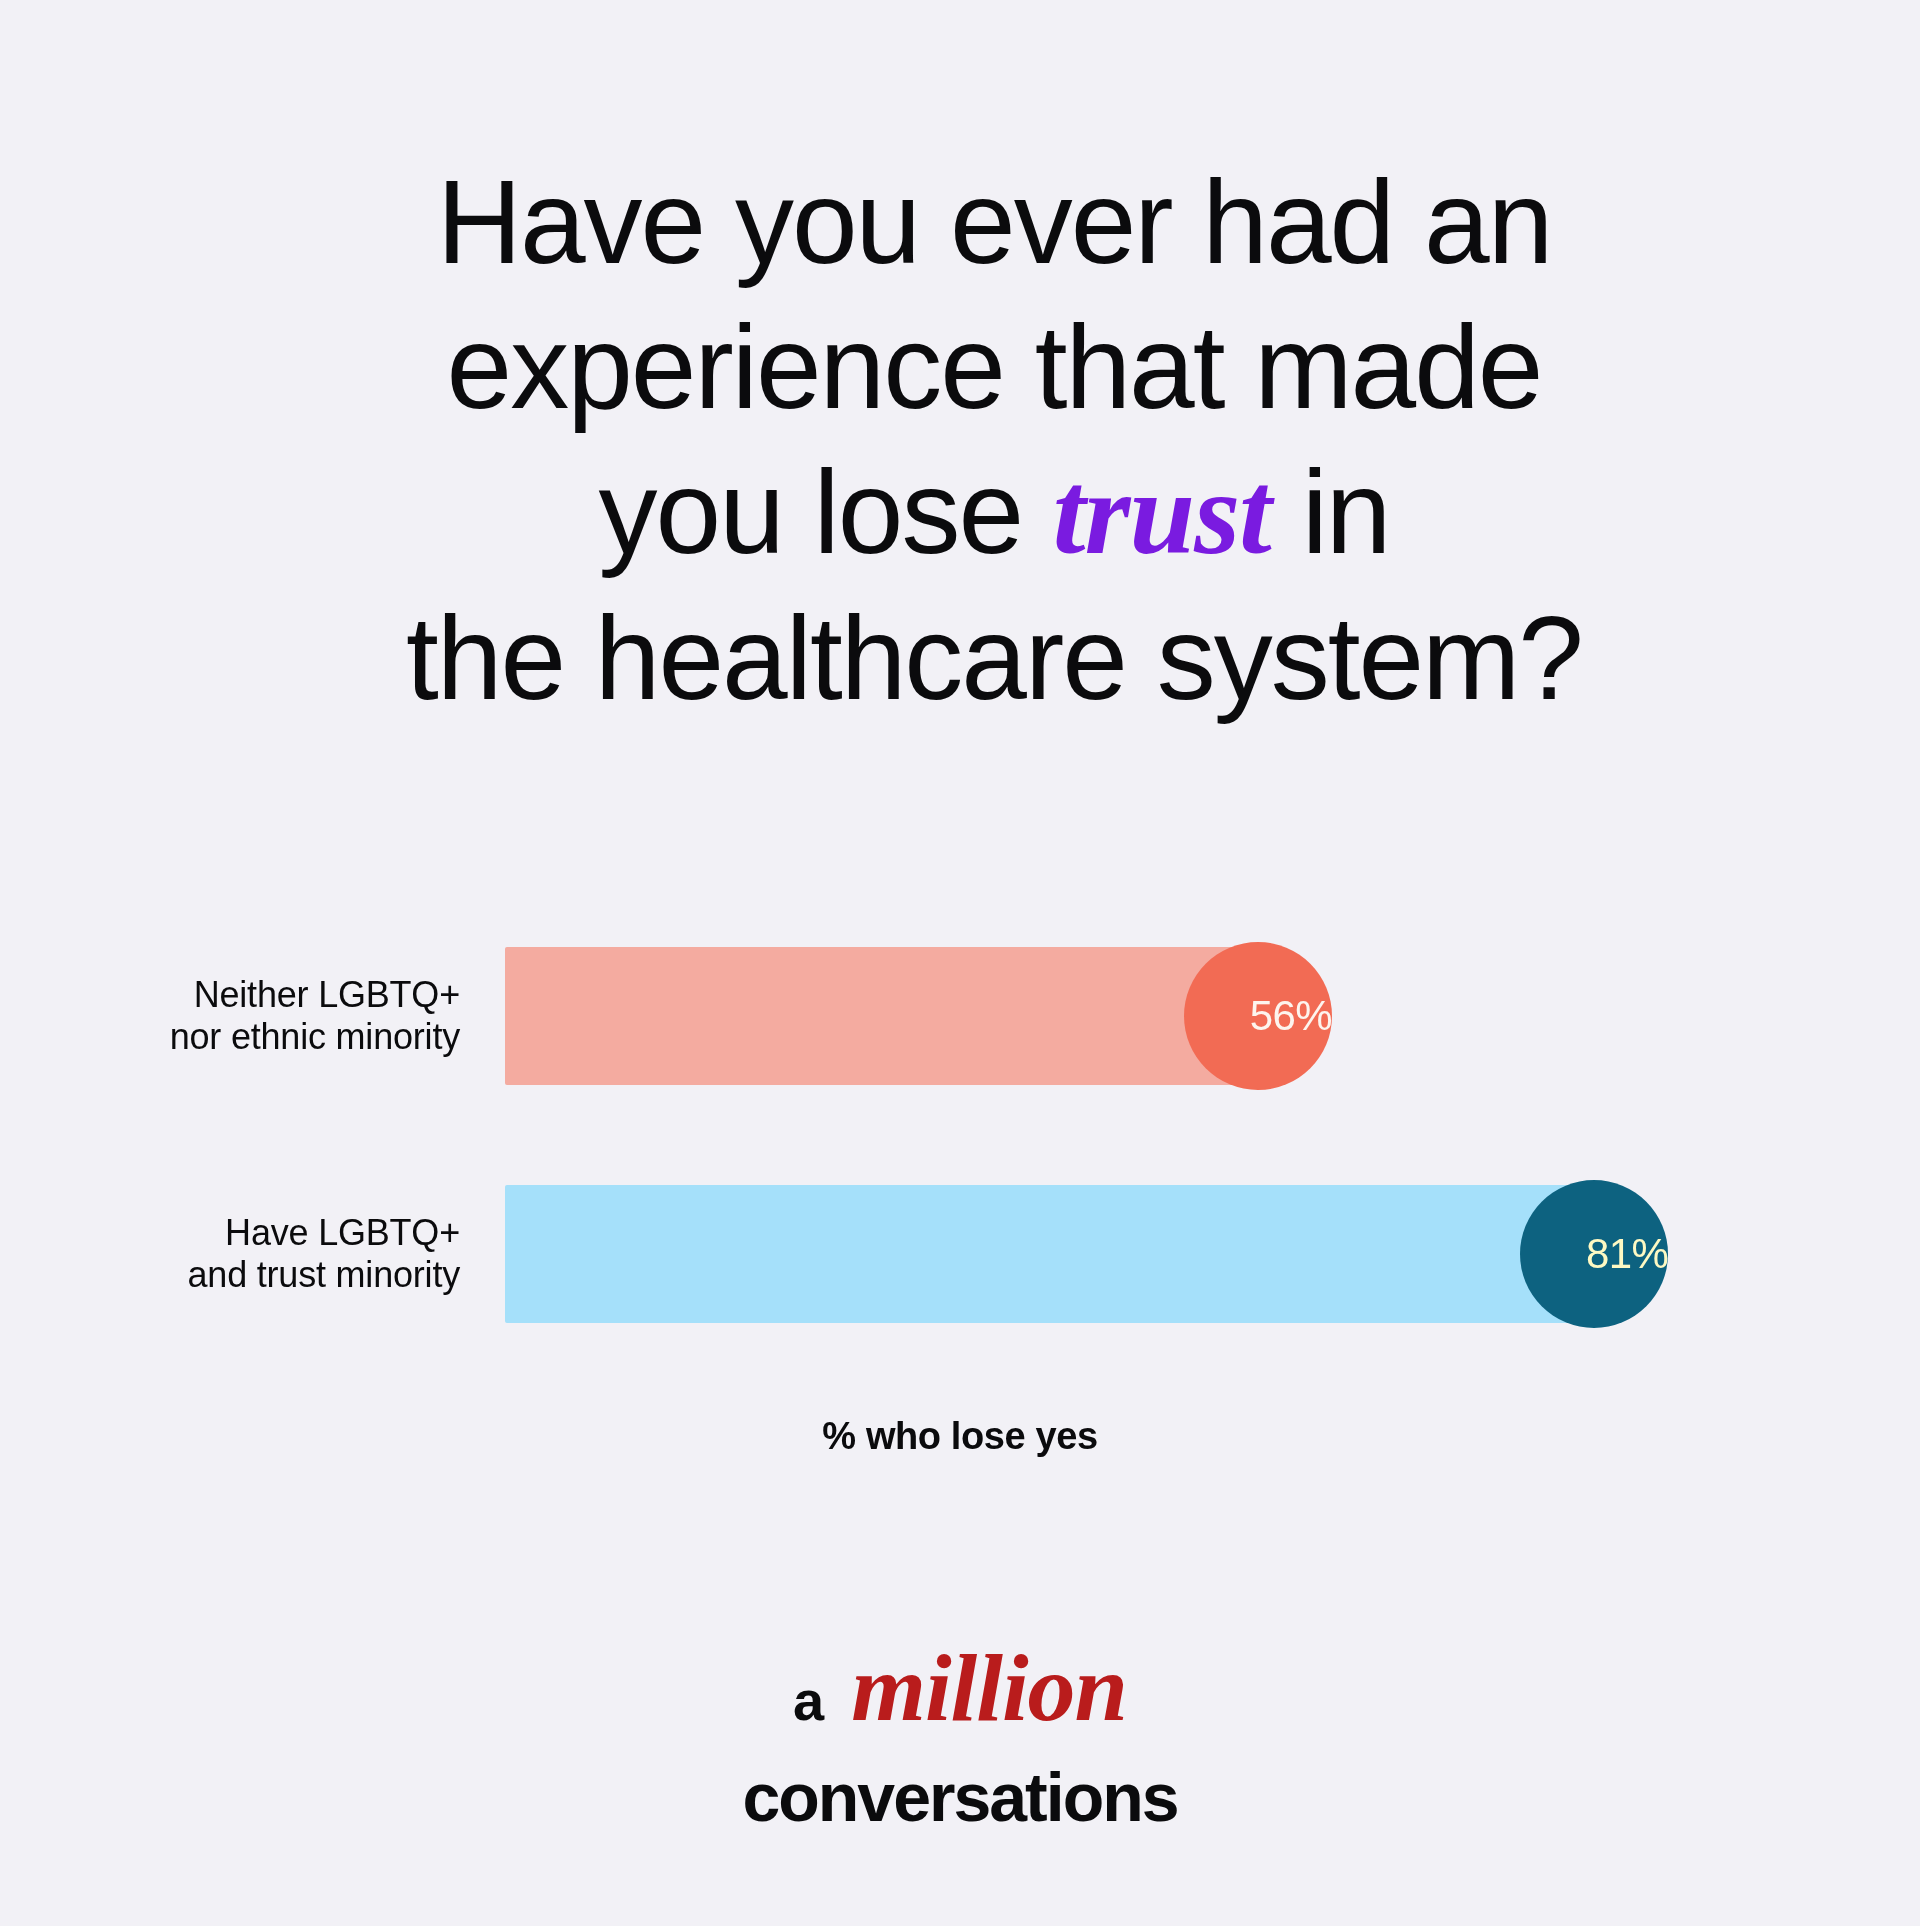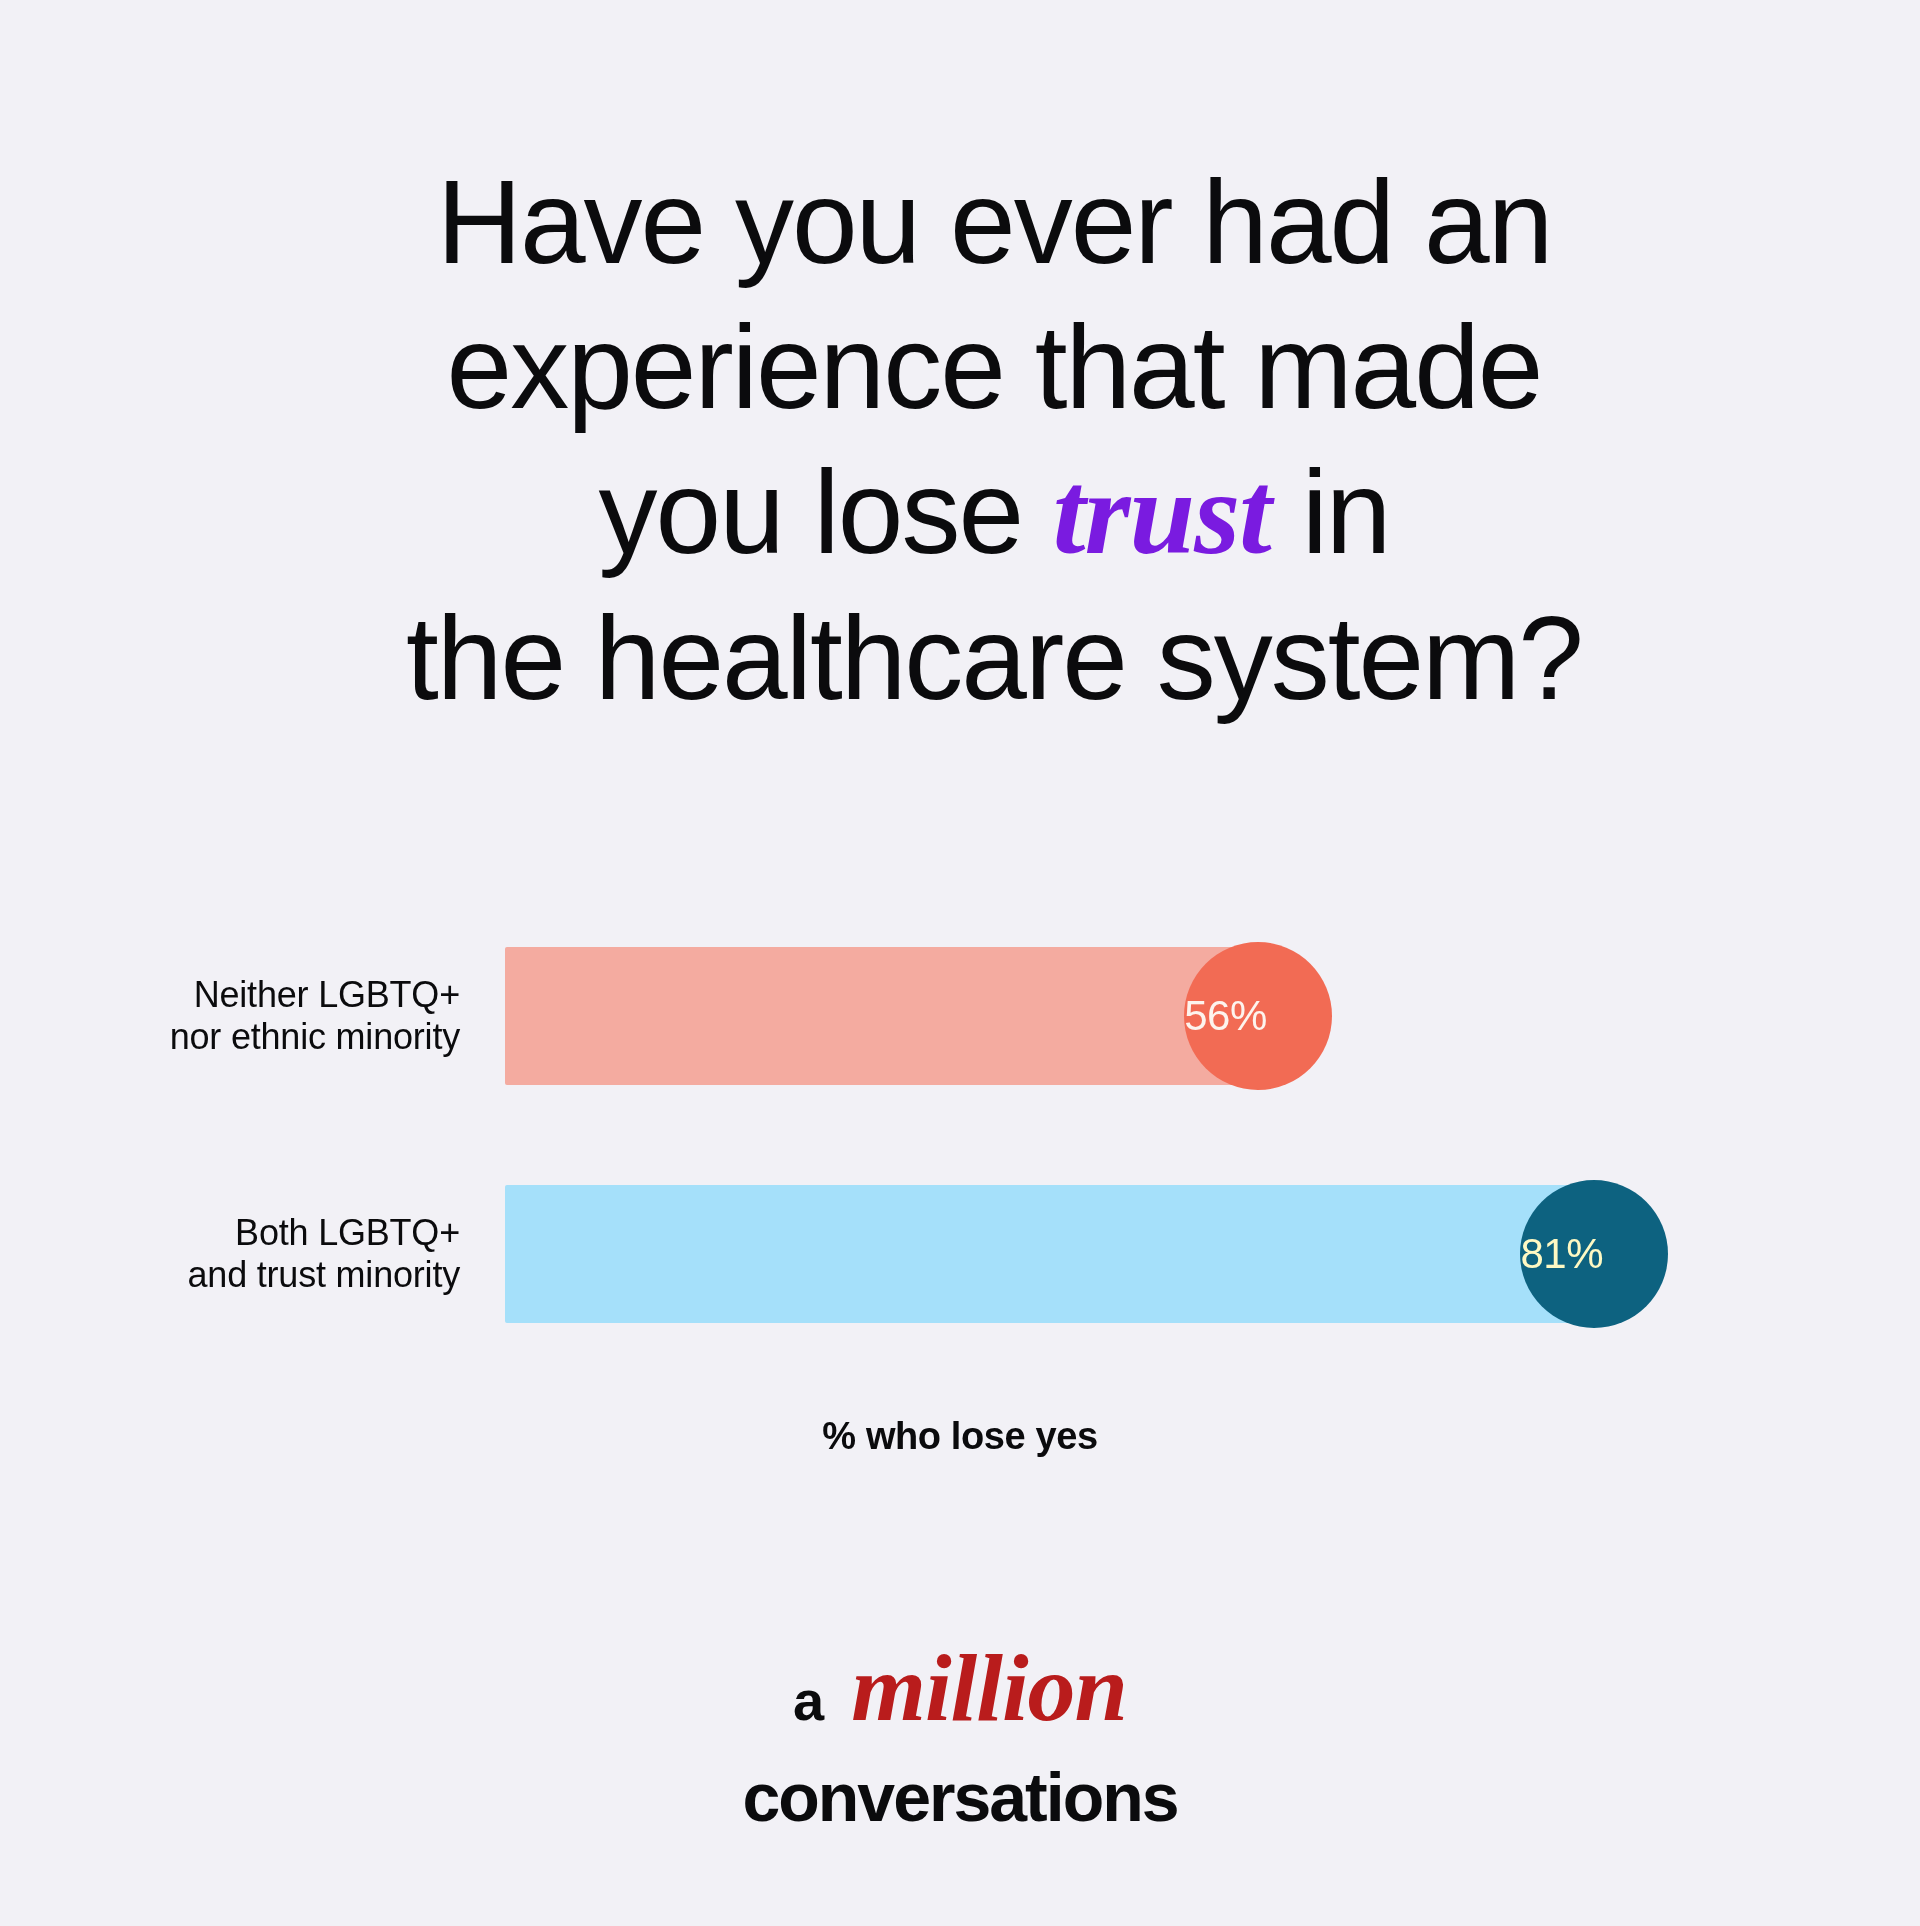--- a/index.html
+++ b/index.html
@@ -88,21 +88,21 @@
   }
   .value-bubble {
     position: absolute;
     top: 50%;
     transform: translate(-50%, -50%);
     width: 148px;
     height: 148px;
     border-radius: 50%;
     display: flex;
     align-items: center;
-    justify-content: flex-start;
+    justify-content: flex-end;
     font-size: 42px;
     font-weight: 400;
     letter-spacing: -0.5px;
   }
 
   
   .caption {
     position: absolute;
     top: 1415px;
     left: 0;
@@ -173,21 +173,21 @@
     <div class="bar-track">
       <div class="bar-fill" style="background: rgb(244, 171, 160); width: 753.2px;"></div>
       <div class="value-bubble" style="background: rgb(242, 107, 84); color: rgb(253, 244, 238); left: 753.2px;">
         <span>56%</span>
       </div>
     </div>
   </div>
 
   <div class="bar-row row-1">
     <div class="bar-label">
-      <span class="lbl-line">Both LGBTQ+</span>
+      <span class="lbl-line">Have LGBTQ+</span>
       <span class="lbl-line">and trust minority</span>
     </div>
     <div class="bar-track">
       <div class="bar-fill" style="background: rgb(165, 224, 250); width: 1089.45px;"></div>
       <div class="value-bubble" style="background: rgb(13, 98, 128); color: #fef9c3; left: 1089.45px;">
         <span>81%</span>
       </div>
     </div>
   </div>
 

